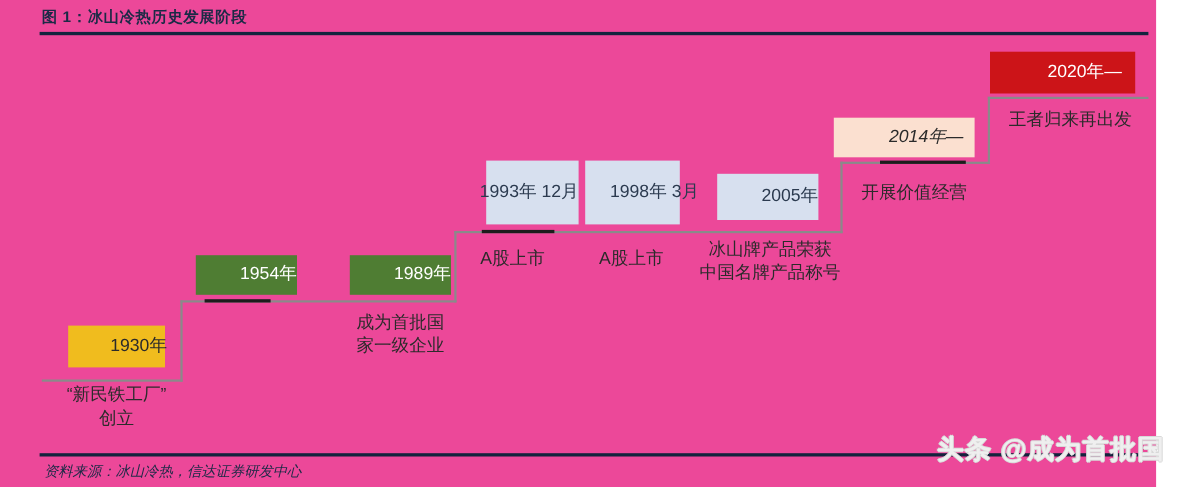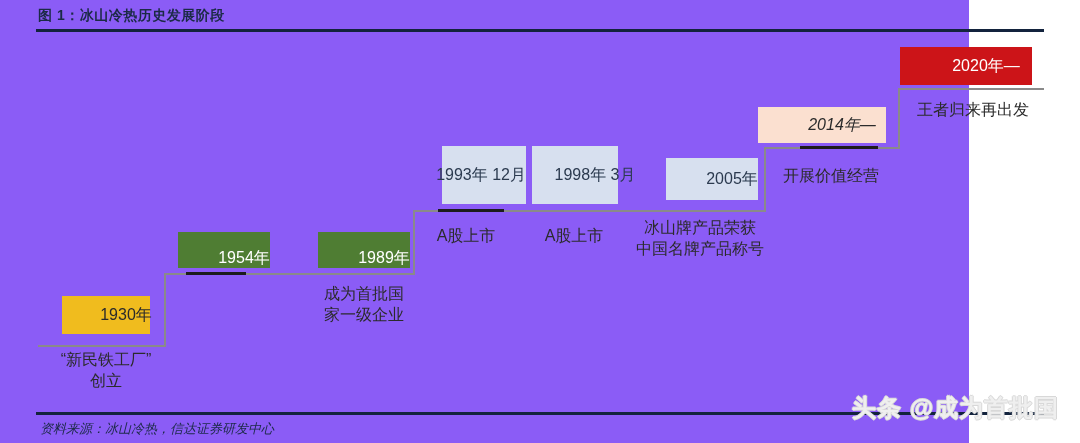--- a/index.html
+++ b/index.html
@@ -5,23 +5,23 @@
   * { box-sizing: border-box; margin: 0; padding: 0; }
   html, body {
     width: 1080px;
     height: 443px;
     background: #ffffff;
     font-family: "Liberation Sans", "DejaVu Sans", sans-serif;
     overflow: hidden;
   }
   #root {
     position: relative;
-    width: 969px;
+    width: 1051px;
     height: 443px;
-    background: #8b5cf6;
+    background: #ec4899;
   }
 
   
   .fig-title {
     position: absolute;
     left: 38px;
     top: 7px;
     font-size: 14px;
     font-weight: 700;
     color: #1b2a46;
@@ -78,21 +78,21 @@
     align-items: center;
     justify-content: center;
     text-align: center;
     line-height: 1.22;
     font-size: 16px;
     color: #23272b;
     white-space: nowrap;
     padding-left: 40px;
   }
   .chip.gold   { background: #f0bc1e; color: #2b2b2b; }
-  .chip.green  { background: #4f7d33; color: #ffffff; justify-content: flex-end; }
+  .chip.green  { background: #4f7d33; color: #ffffff; }
   .chip.blue   { background: #d7e0ef; color: #2b3a4f; }
   .chip.peach  { background: #fbe0d0; color: #2b2b2b; font-style: italic; }
   .chip.red    { background: #cc1418; color: #ffffff; }
 
   
   .caption {
     position: absolute;
     text-align: center;
     font-size: 16px;
     line-height: 1.3;
@@ -157,21 +157,21 @@
   <div class="chip blue" style="left:442px; top:146px; width:84px;  height:58px;align-items:flex-end;">
     <span>1993年
 12月</span>
   </div>
 
   <div class="chip blue" style="left:532px; top:146px; width:86px;  height:58px;">
     <span>1998年
 3月</span>
   </div>
 
-  <div class="chip blue" style="left:652px; top:158px; width:92px;  height:42px;margin-left:14px;">
+  <div class="chip blue" style="left:652px; top:158px; width:92px;  height:42px;">
     <span>2005年</span>
   </div>
 
   <div class="chip peach" style="left:758px; top:107px; width:128px; height:36px;">
     <span>2014年—</span>
   </div>
 
   <div class="chip red" style="left:900px; top:47px;  width:132px; height:38px;">
     <span>2020年—</span>
   </div>

